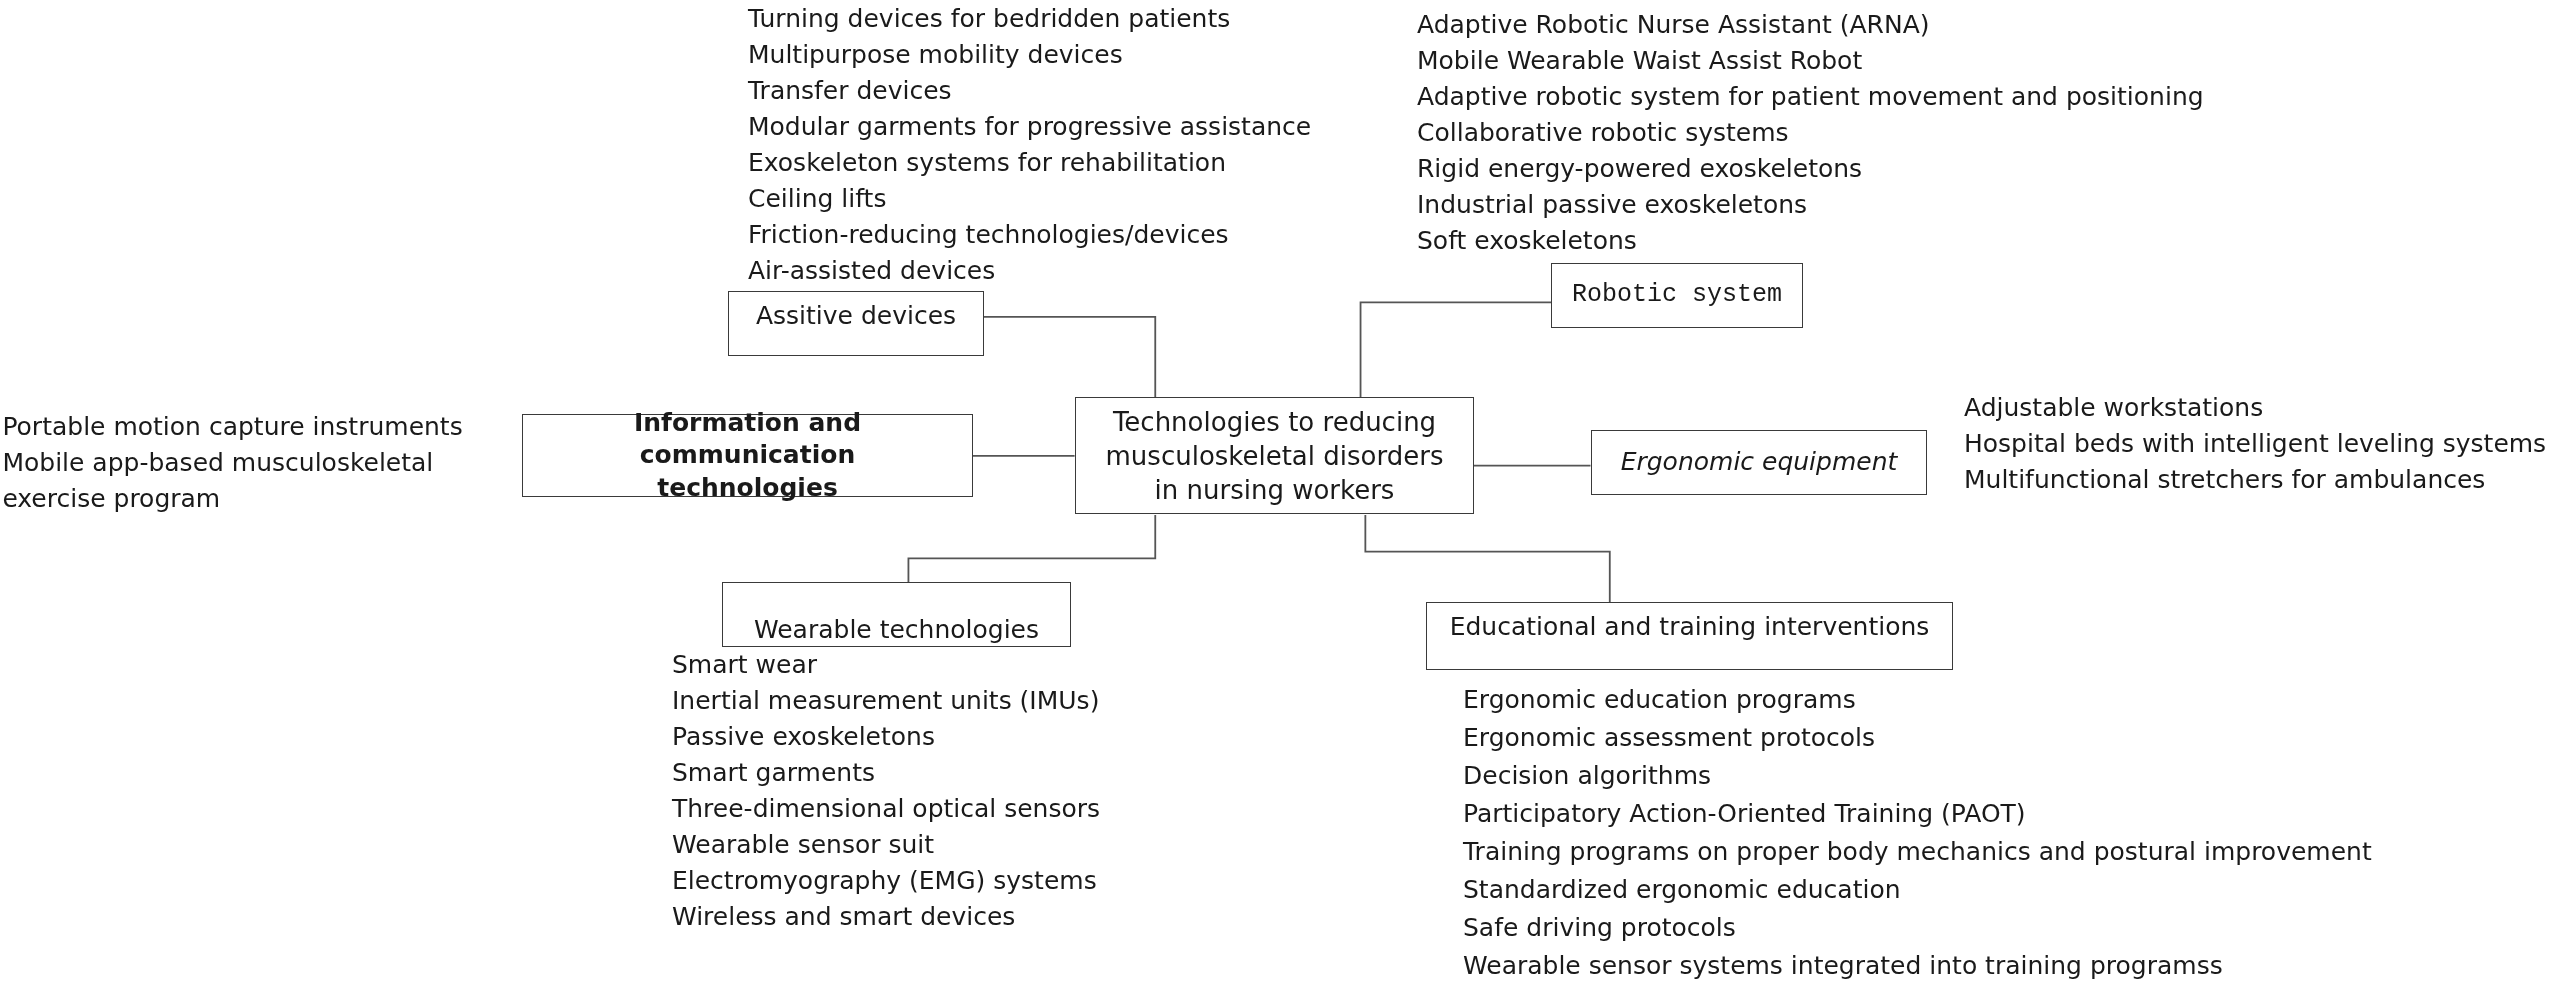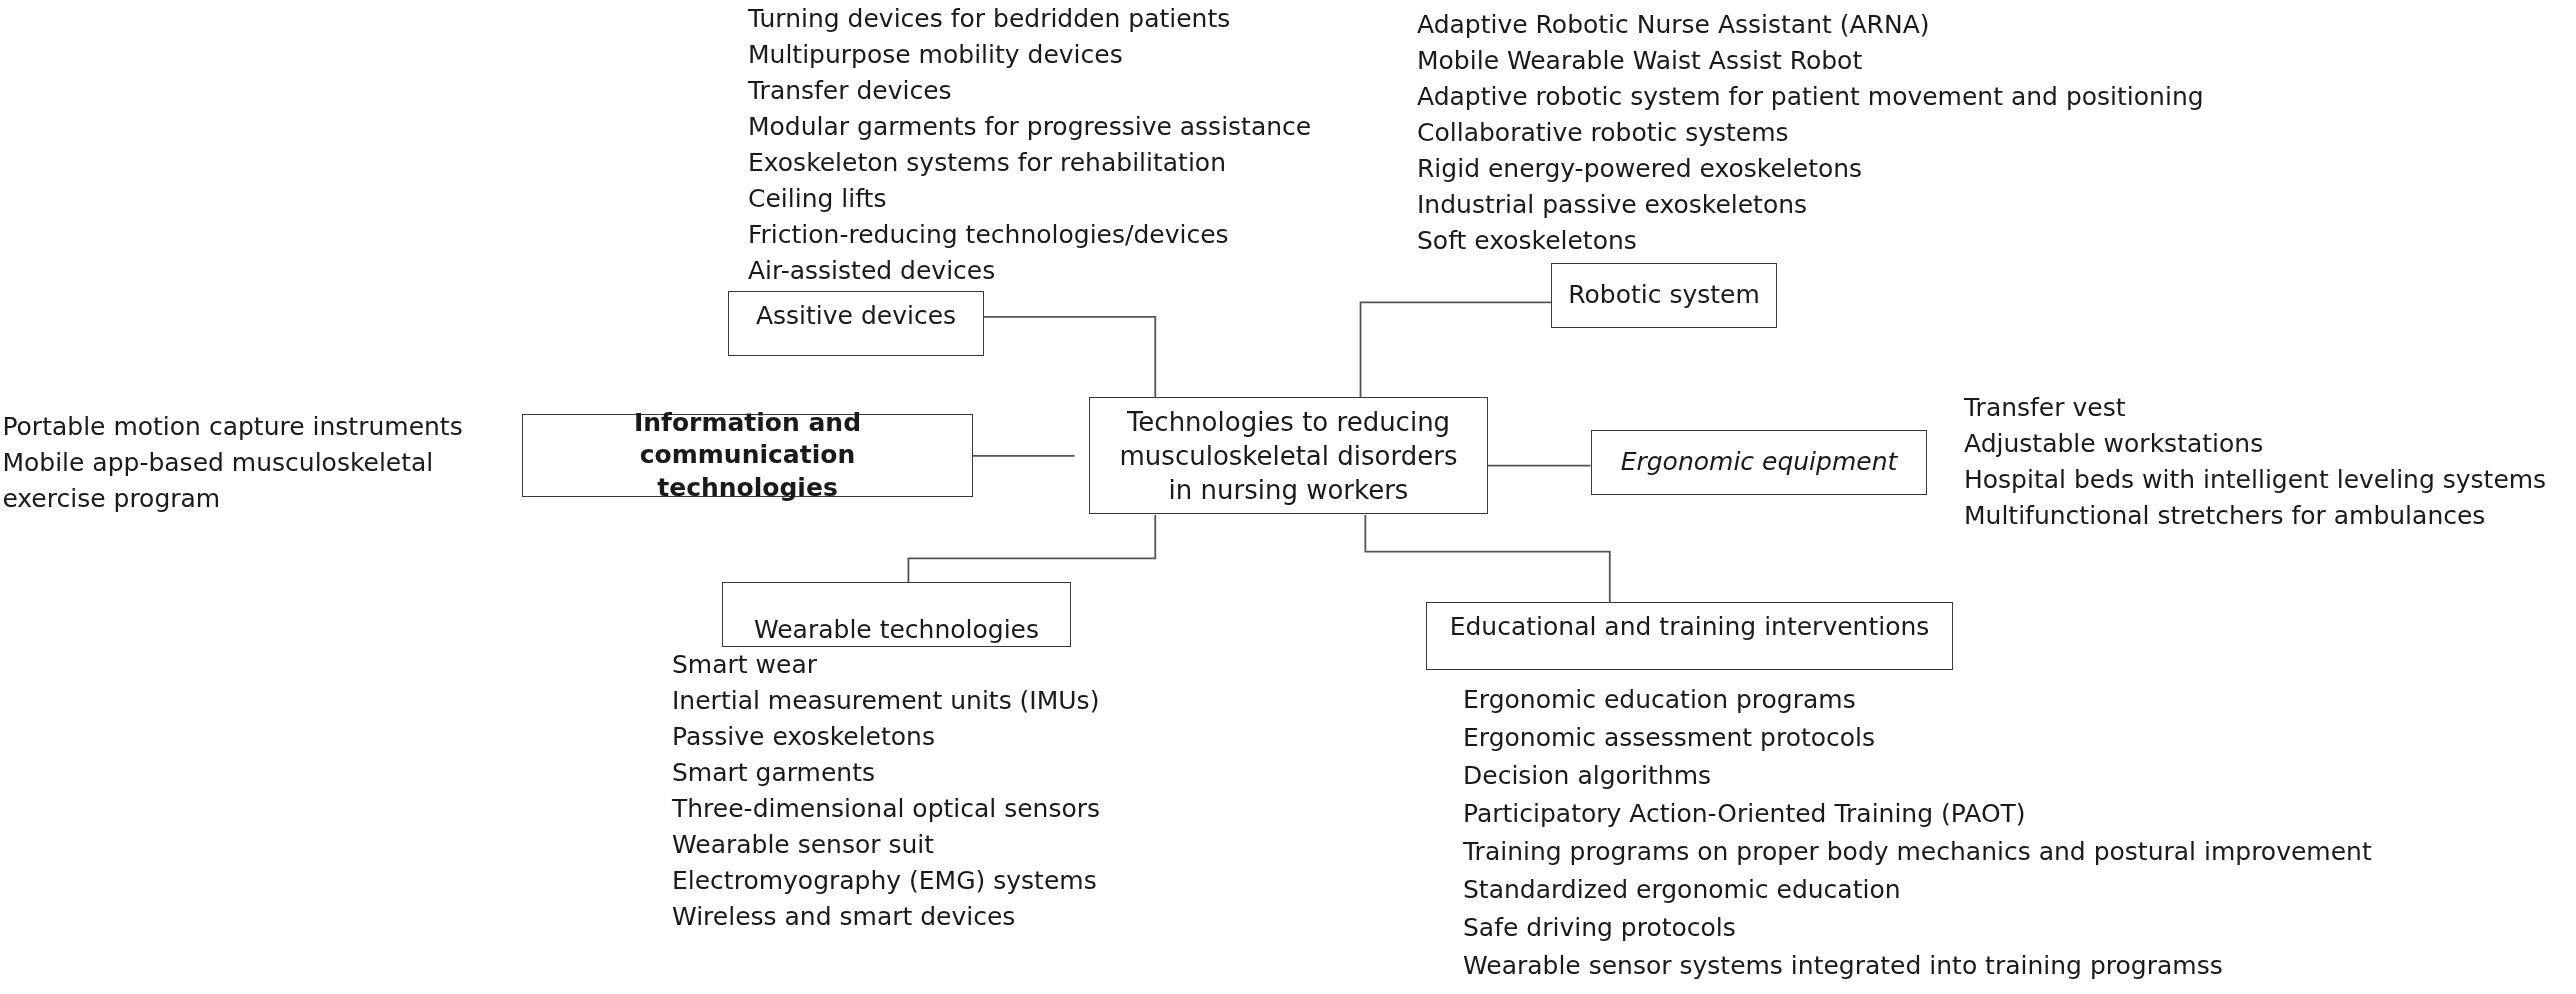--- a/index.html
+++ b/index.html
@@ -26,41 +26,41 @@
     <polyline points="1615,757 1785,757"></polyline>
 
     <polyline points="2446,773 2642,773"></polyline>
 
     <polyline points="1919,855 1919,927 1509,927 1509,967"></polyline>
 
     <polyline points="2268,855 2268,916 2674,916 2674,1000"></polyline>
   </g>
 </svg>
 
-<div class="box" style="left:1075px; top:397px; width:399px; height:117px; flex-direction:column; font-size:26px; line-height:34px;margin-left:14px;">
+<div class="box" style="left:1075px; top:397px; width:399px; height:117px; flex-direction:column; font-size:26px; line-height:34px;">
   <span>Technologies to reducing</span>
   <span>musculoskeletal disorders</span>
   <span>in nursing workers</span>
 </div>
 
 <div class="box top" style="left:728px; top:291px; width:256px; height:65px;">
   <span>Assitive devices</span>
 </div>
 <ul class="list" style="left:748px; top:1.2px;">
   <li>Turning devices for bedridden patients</li>
   <li>Multipurpose mobility devices</li>
   <li>Transfer devices</li>
   <li>Modular garments for progressive assistance</li>
   <li>Exoskeleton systems for rehabilitation</li>
   <li>Ceiling lifts</li>
   <li>Friction-reducing technologies/devices</li>
   <li>Air-assisted devices</li>
 </ul>
 
-<div class="box" style="left:1551px; top:263px; width:226px; height:65px;">
+<div class="box" style="left:1551px; top:263px; width:252px; height:65px;font-family:Liberation Mono, monospace;">
   <span>Robotic system</span>
 </div>
 <ul class="list" style="left:1417px; top:7.2px;">
   <li>Adaptive Robotic Nurse Assistant (ARNA)</li>
   <li>Mobile Wearable Waist Assist Robot</li>
   <li>Adaptive robotic system for patient movement and positioning</li>
   <li>Collaborative robotic systems</li>
   <li>Rigid energy-powered exoskeletons</li>
   <li>Industrial passive exoskeletons</li>
   <li>Soft exoskeletons</li>
@@ -73,21 +73,20 @@
 <ul class="list" style="left:2.4px; top:409px;">
   <li>Portable motion capture instruments</li>
   <li>Mobile app-based musculoskeletal</li>
   <li>exercise program</li>
 </ul>
 
 <div class="box" style="left:1591px; top:430px; width:336px; height:65px;font-style:italic;">
   <span>Ergonomic equipment</span>
 </div>
 <ul class="list" style="left:1964px; top:390px;">
-  <li>Transfer vest</li>
   <li>Adjustable workstations</li>
   <li>Hospital beds with intelligent leveling systems</li>
   <li>Multifunctional stretchers for ambulances</li>
 </ul>
 
 <div class="box" style="left:722px; top:582px; width:349px; height:65px;align-items:flex-end;">
   <span>Wearable technologies</span>
 </div>
 <ul class="list" style="left:672px; top:647px;">
   <li>Smart wear</li>

